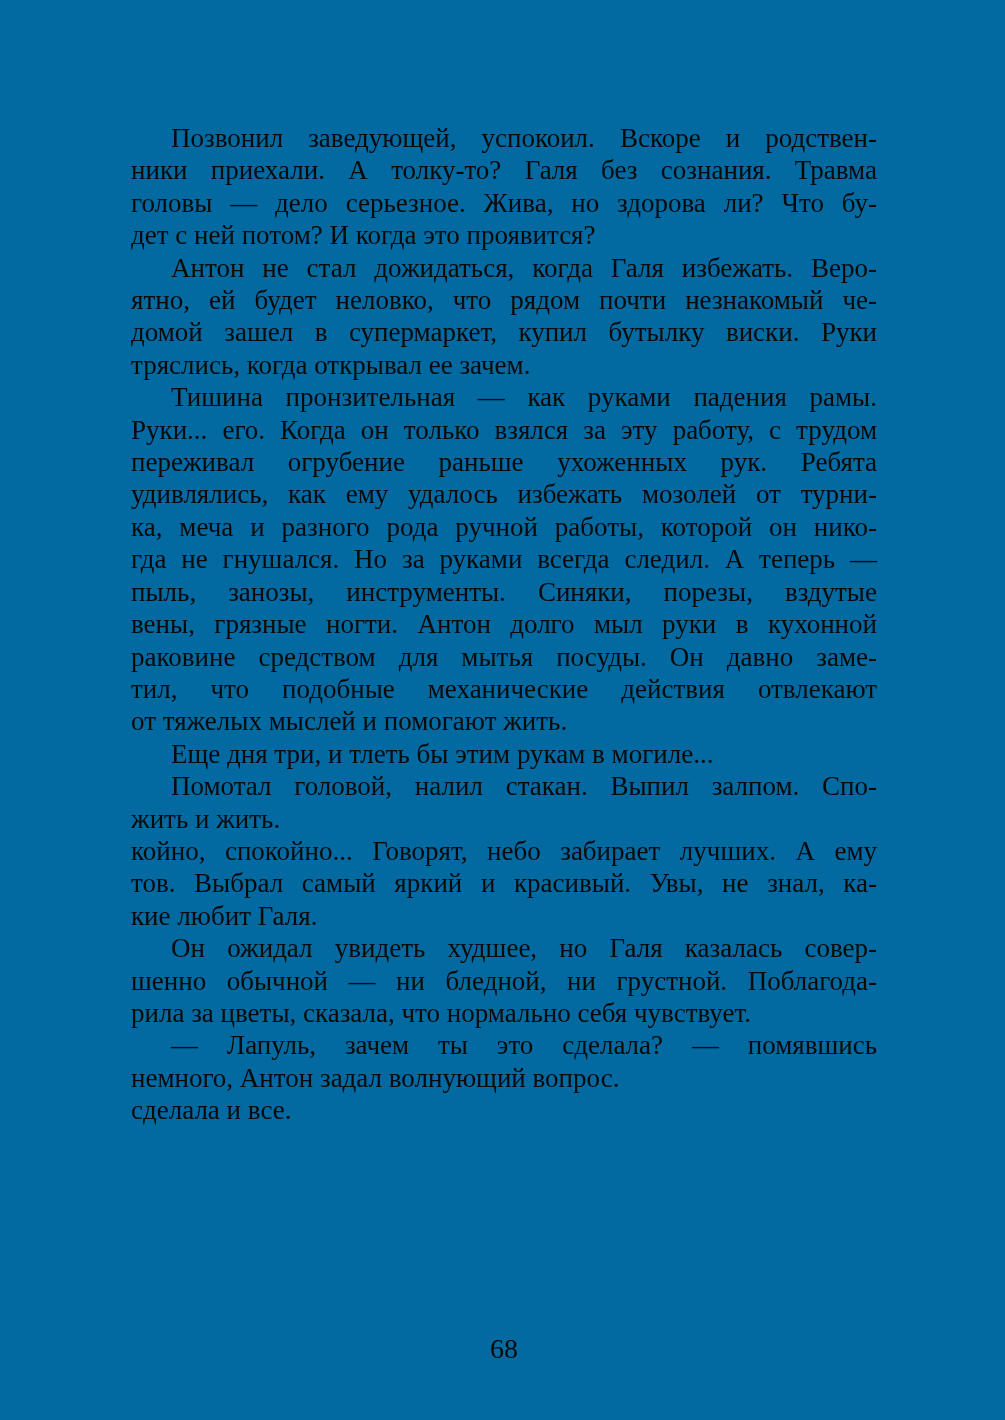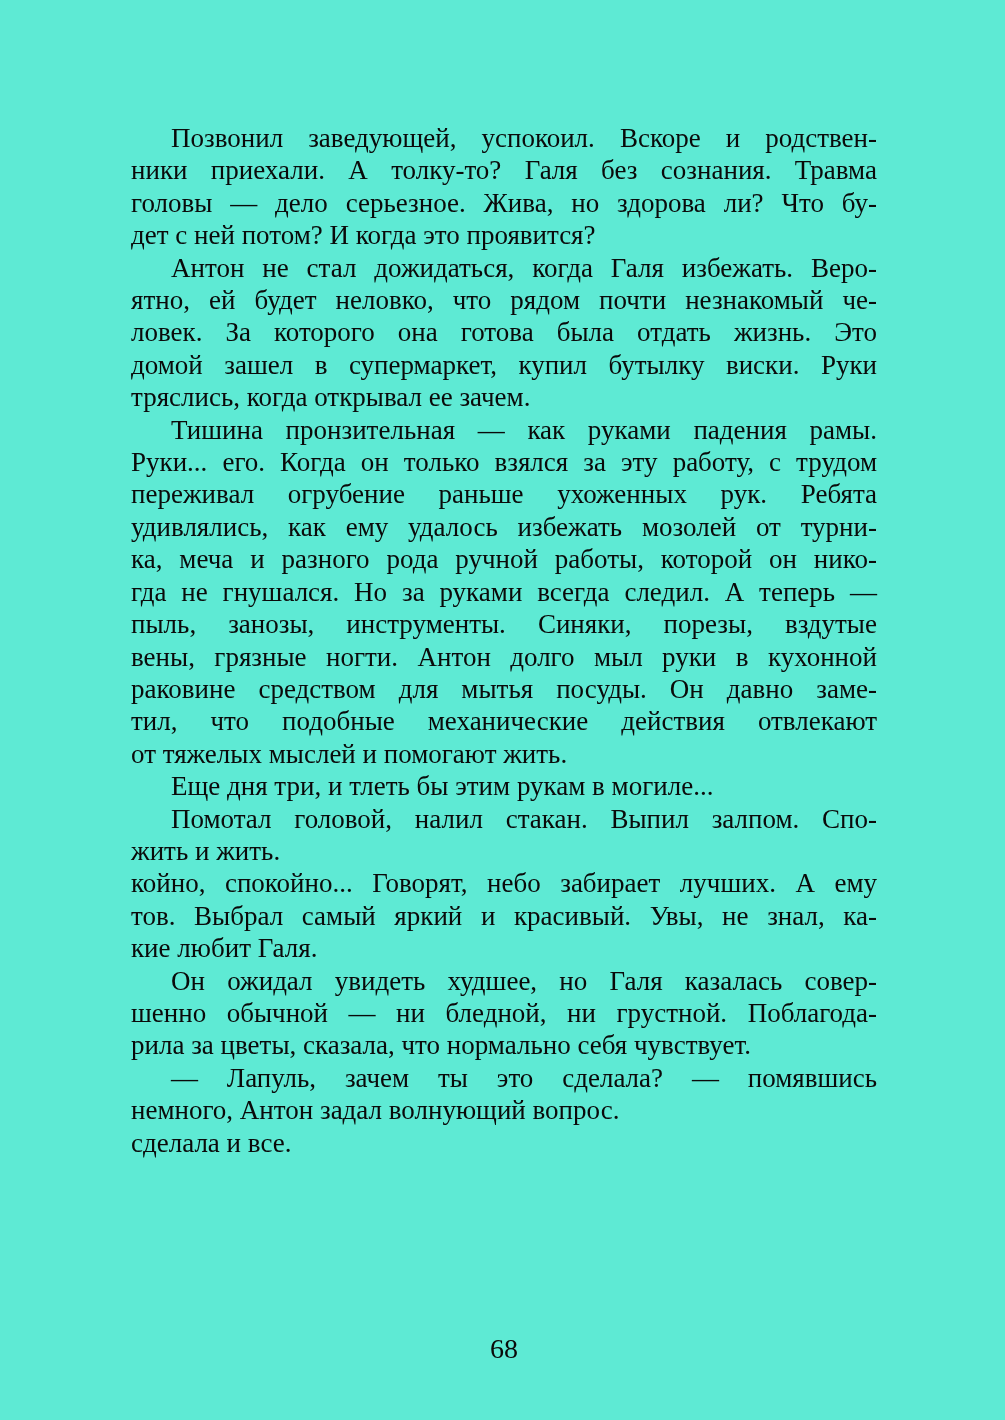--- a/index.html
+++ b/index.html
@@ -4,21 +4,21 @@
 <style>
   html, body {
     margin: 0;
     padding: 0;
     background: #ffffff;
   }
   .page {
     position: relative;
     width: 1005px;
     height: 1420px;
-    background: #5eead4;
+    background: #0369a1;
     font-family: "Liberation Serif", serif;
     color: #0a0a0a;
     overflow: hidden;
   }
   .text-block {
     position: absolute;
     left: 131px;
     top: 122px;
     width: 746px;
     font-size: 27px;
@@ -56,21 +56,20 @@
   <div class="text-block" id="text-block">
       <div class="paragraph">
         <div class="line first">Позвонил заведующей, успокоил. Вскоре и родствен-</div>
         <div class="line">ники приехали. А толку-то? Галя без сознания. Травма</div>
         <div class="line">головы — дело серьезное. Жива, но здорова ли? Что бу-</div>
         <div class="line last">дет с ней потом? И когда это проявится?</div>
       </div>
       <div class="paragraph">
         <div class="line first">Антон не стал дожидаться, когда Галя избежать. Веро-</div>
         <div class="line">ятно, ей будет неловко, что рядом почти незнакомый че-</div>
-        <div class="line">ловек. За которого она готова была отдать жизнь. Это</div>
         <div class="line">домой зашел в супермаркет, купил бутылку виски. Руки</div>
         <div class="line last">тряслись, когда открывал ее зачем.</div>
       </div>
       <div class="paragraph">
         <div class="line first">Тишина пронзительная — как руками падения рамы.</div>
         <div class="line">Руки... его. Когда он только взялся за эту работу, с трудом</div>
         <div class="line">переживал огрубение раньше ухоженных рук. Ребята</div>
         <div class="line">удивлялись, как ему удалось избежать мозолей от турни-</div>
         <div class="line">ка, меча и разного рода ручной работы, которой он нико-</div>
         <div class="line">гда не гнушался. Но за руками всегда следил. А теперь —</div>

